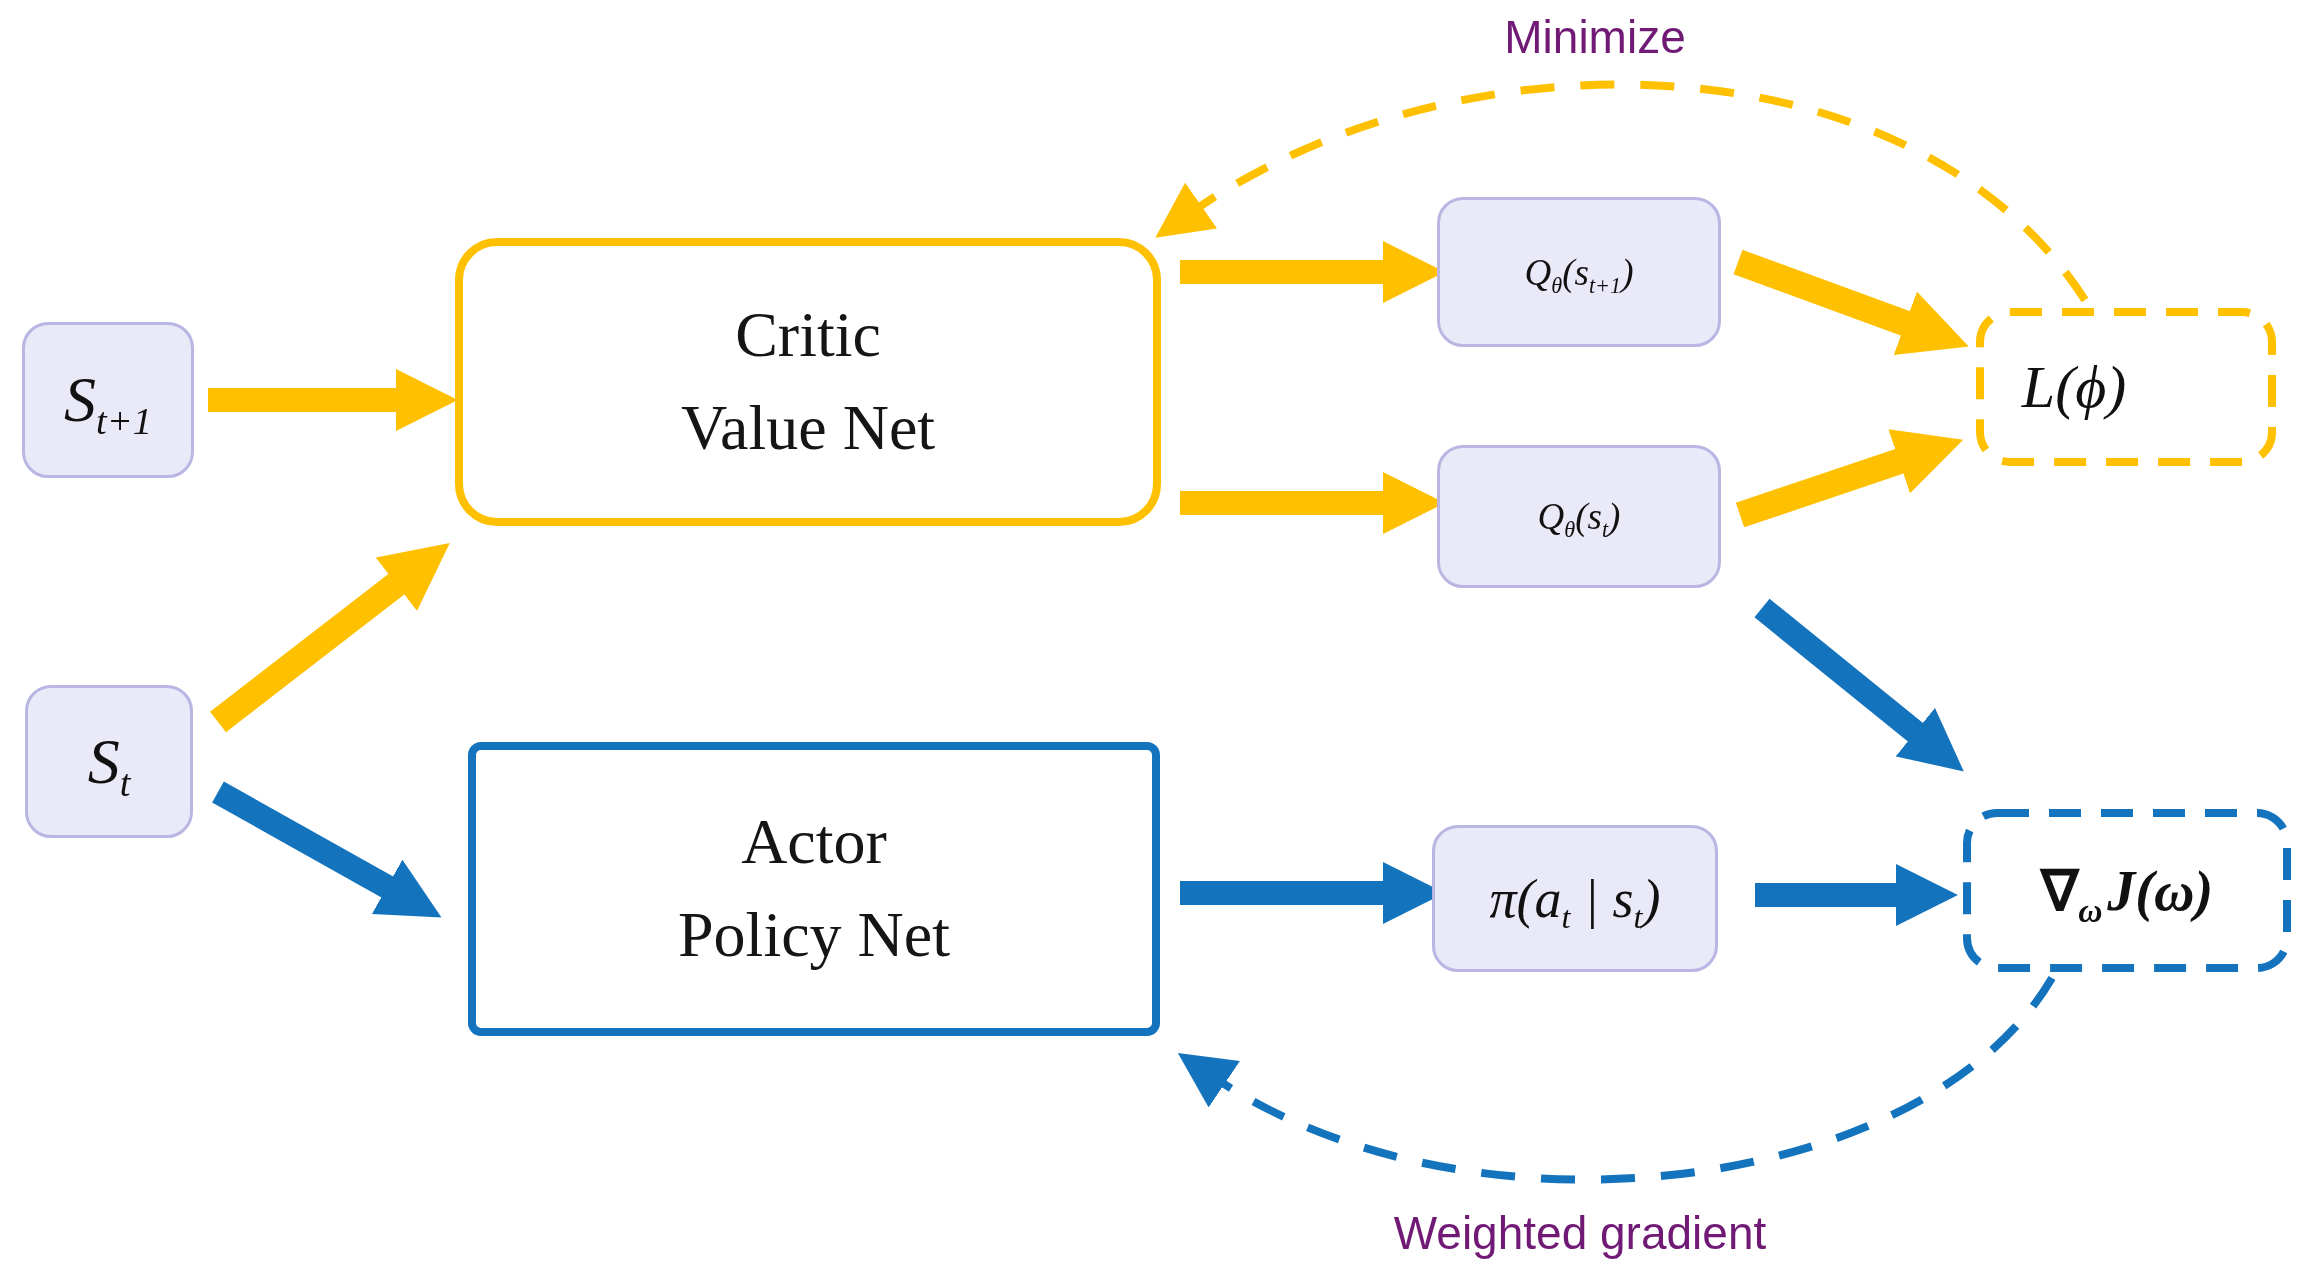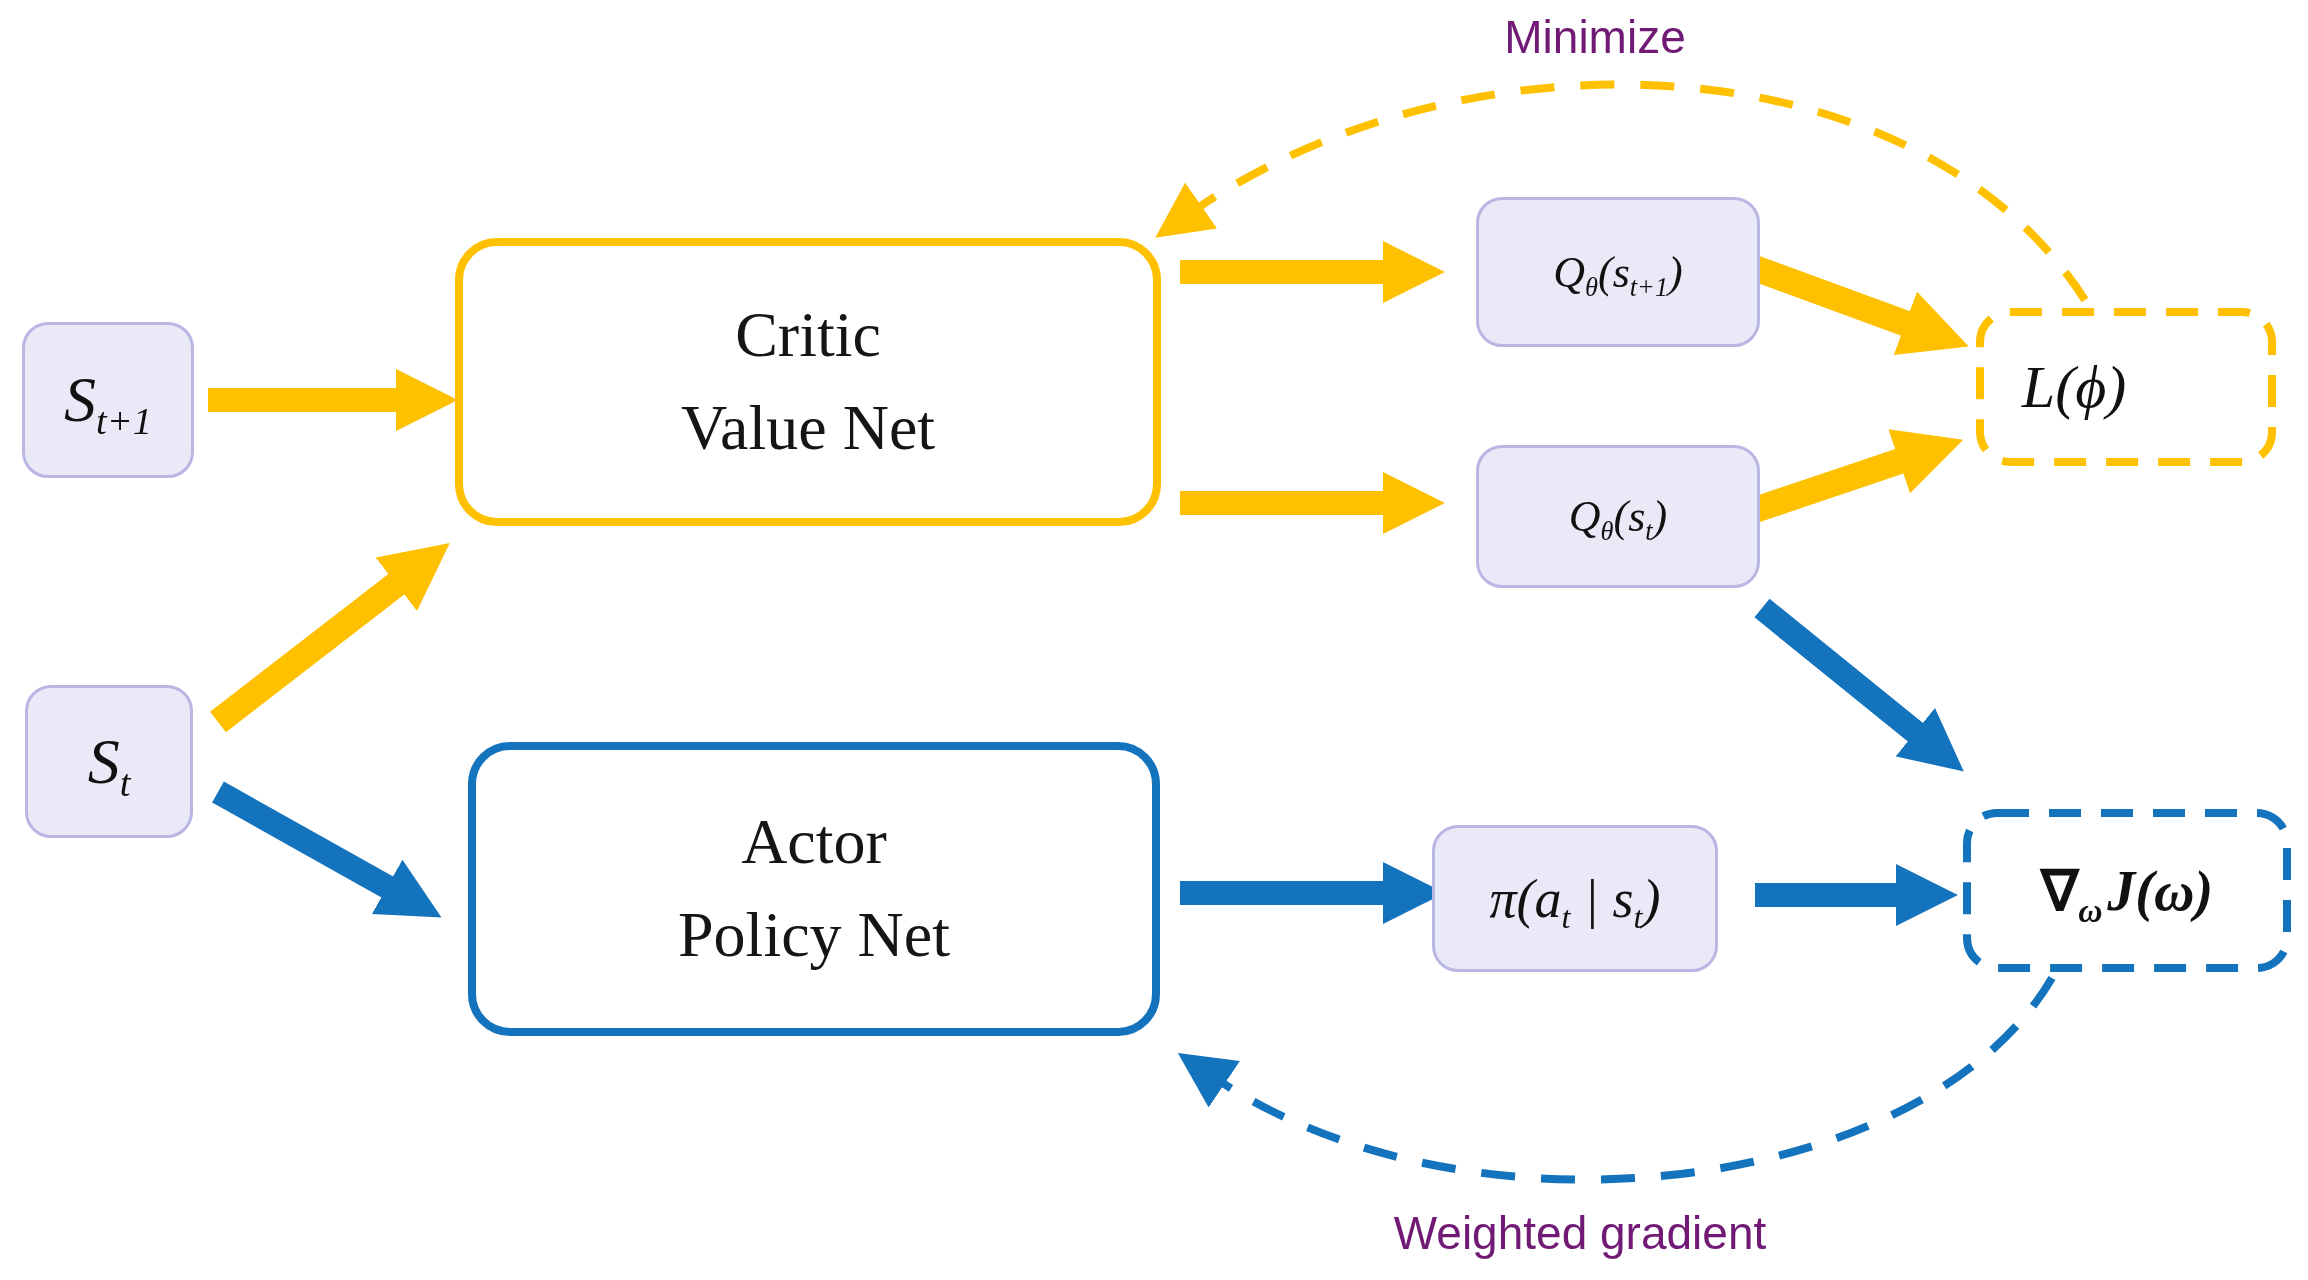--- a/index.html
+++ b/index.html
@@ -11,21 +11,21 @@
   .lav{background:#EAE9F7;border:3px solid #B9B6E3;border-radius:26px;}
   .frame{background:#ffffff;border:8px solid;border-radius:42px;}
   .frame.yellow{border-color:#FFC000;}
   .frame.blue{border-color:#1473BD;}
   .math{font-style:italic;font-family:"Liberation Serif",serif;}
   .math sub{font-size:60%;font-style:italic;line-height:0;vertical-align:-0.35em;letter-spacing:0;}
   .bignet{font-size:64px;line-height:1.45;font-style:normal;color:#151515;}
   .ann{position:absolute;font-family:"Liberation Sans",sans-serif;color:#701a75;font-size:46px;
        text-align:center;}
   .s-box{font-size:64px;}
-  .q-box{font-size:44px;margin-left:39px;}
+  .q-box{font-size:37px;}
   .pi-box{font-size:54px;}
   .loss-box{font-size:60px;}
   .grad-box{font-size:56px;}
   .nabla{font-style:normal;}
 </style>
 </head>
 <body>
 
 <div class="canvas">
 
@@ -72,21 +72,21 @@
     <div class="bignet">
       <div>Critic</div>
       <div>Value Net</div>
     </div>
   </div>
 
   <div class="node lav math s-box" style="left:25px;top:685px;width:168px;height:153px;">
     <span><span>S</span><sub>t</sub></span>
   </div>
 
-  <div class="node frame blue" style="left:468px;top:742px;width:692px;height:294px;">
+  <div class="node frame blue" style="left:468px;top:742px;width:692px;height:294px;border-radius:13px;">
     <div class="bignet">
       <div>Actor</div>
       <div>Policy Net</div>
     </div>
   </div>
 
   <div class="node lav math q-box" style="left:1437px;top:197px;width:284px;height:150px;">
     <span><span>Q</span><sub>θ</sub><span>(</span><span>s</span><sub>t+1</sub><span>)</span></span>
   </div>
 

